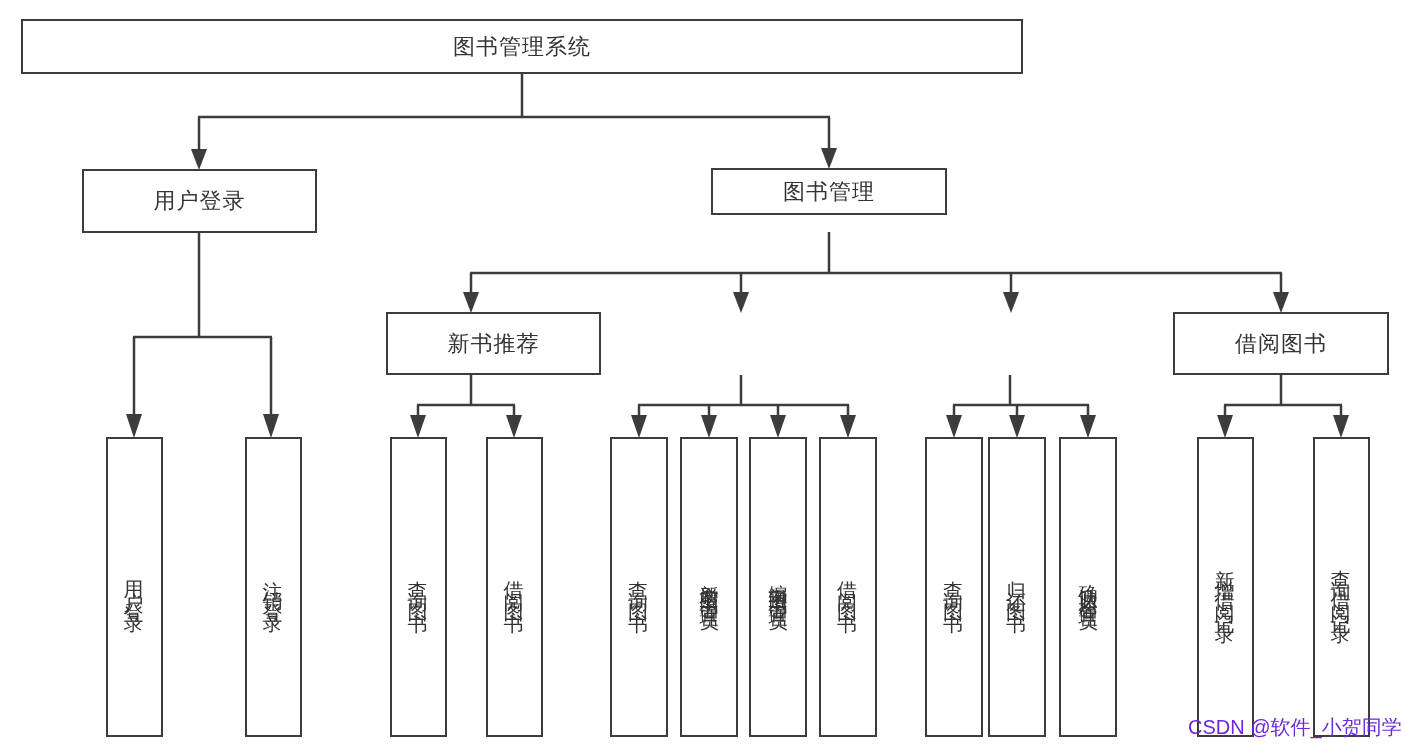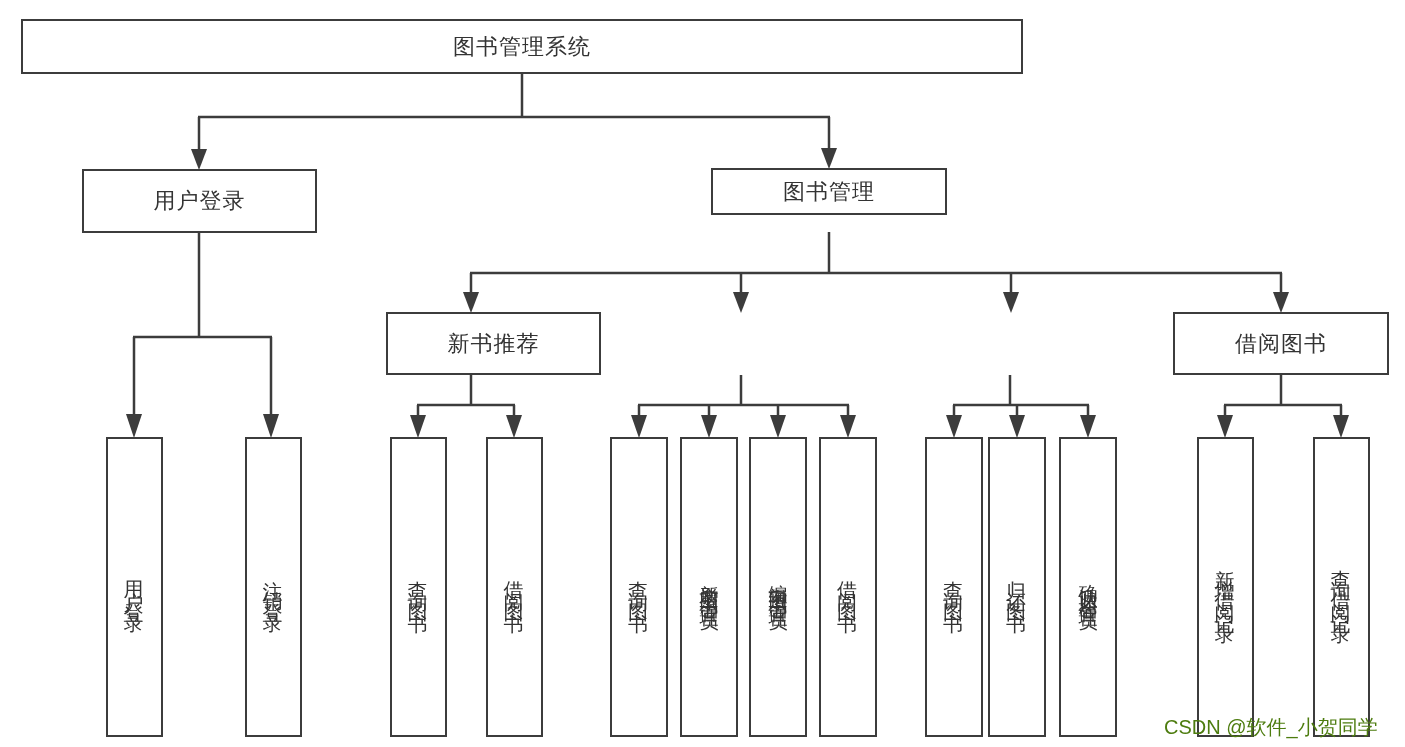--- a/index.html
+++ b/index.html
@@ -79,24 +79,24 @@
   .n-leaf-edit-book        { left: 749px;  width: 58px; }
   .n-leaf-borrow-borrow    { left: 819px;  width: 58px; }
   .n-leaf-query-current    { left: 925px;  width: 58px; }
   .n-leaf-return-book      { left: 988px;  width: 58px; }
   .n-leaf-confirm-return   { left: 1059px; width: 58px; }
   .n-leaf-add-record       { left: 1197px; width: 57px; }
   .n-leaf-query-record     { left: 1313px; width: 57px; }
 
   .watermark {
     position: absolute;
-    left: 1164px;
+    left: 1188px;
     top: 714px;
     font-size: 20px;
-    color: #4d7c0f;
+    color: #6d28d9;
     white-space: nowrap;
     z-index: 5;
   }
 </style>
 </head>
 <body>
 
 <div class="canvas">
 
   <svg class="connectors" viewBox="0 0 1405 747" xmlns="http://www.w3.org/2000/svg">

